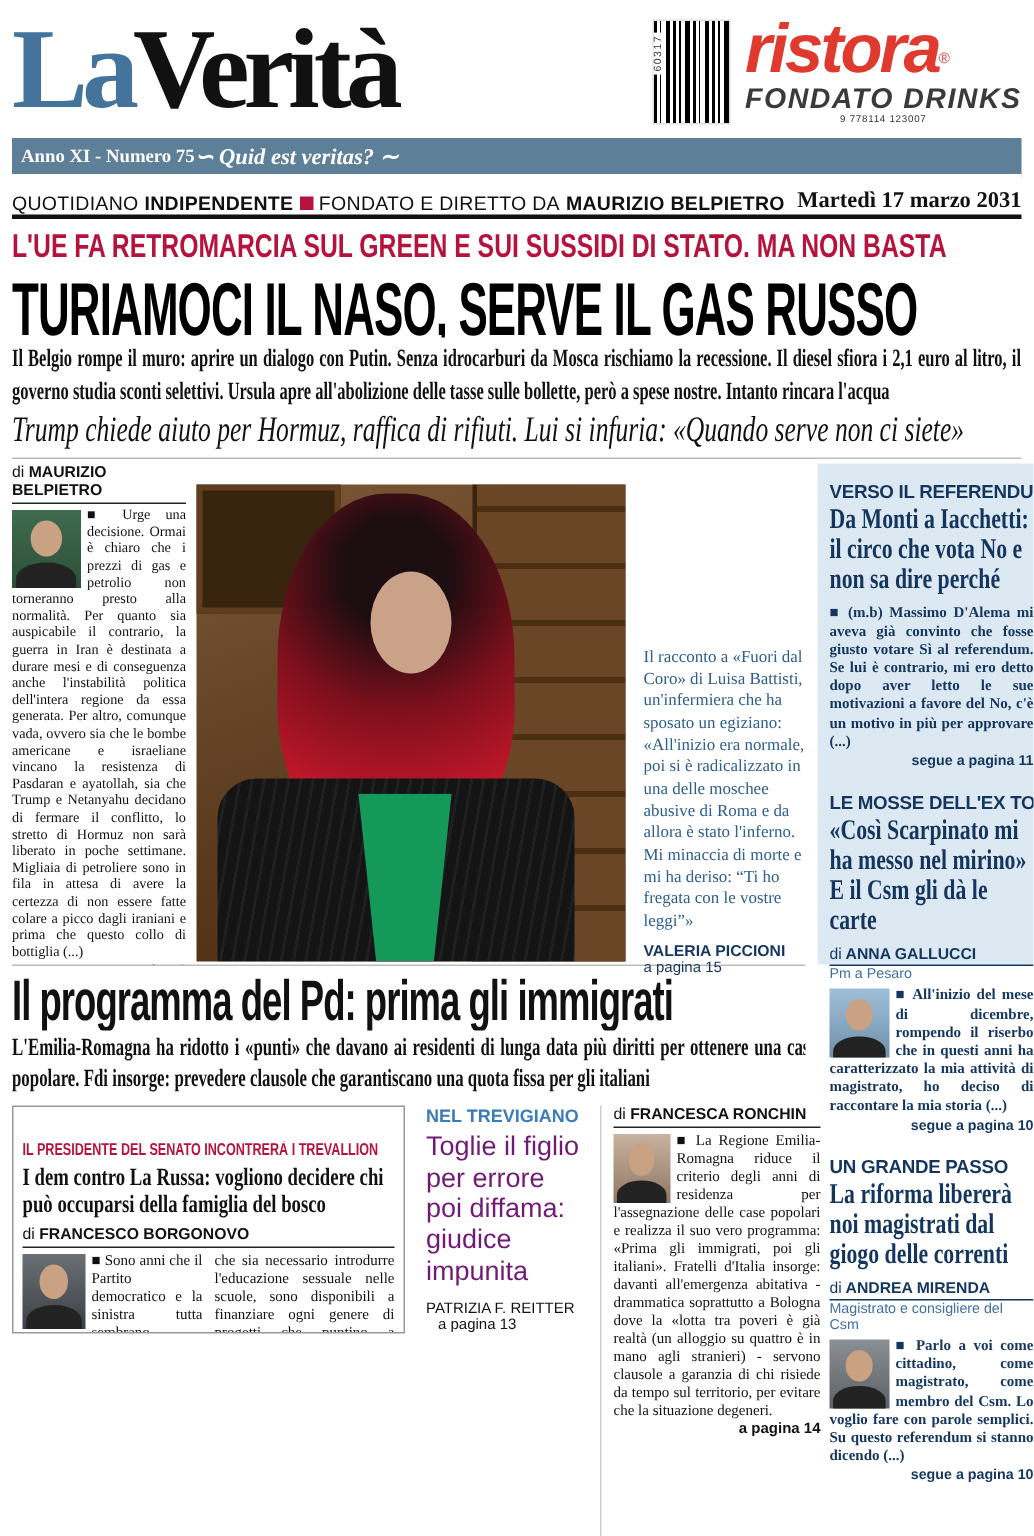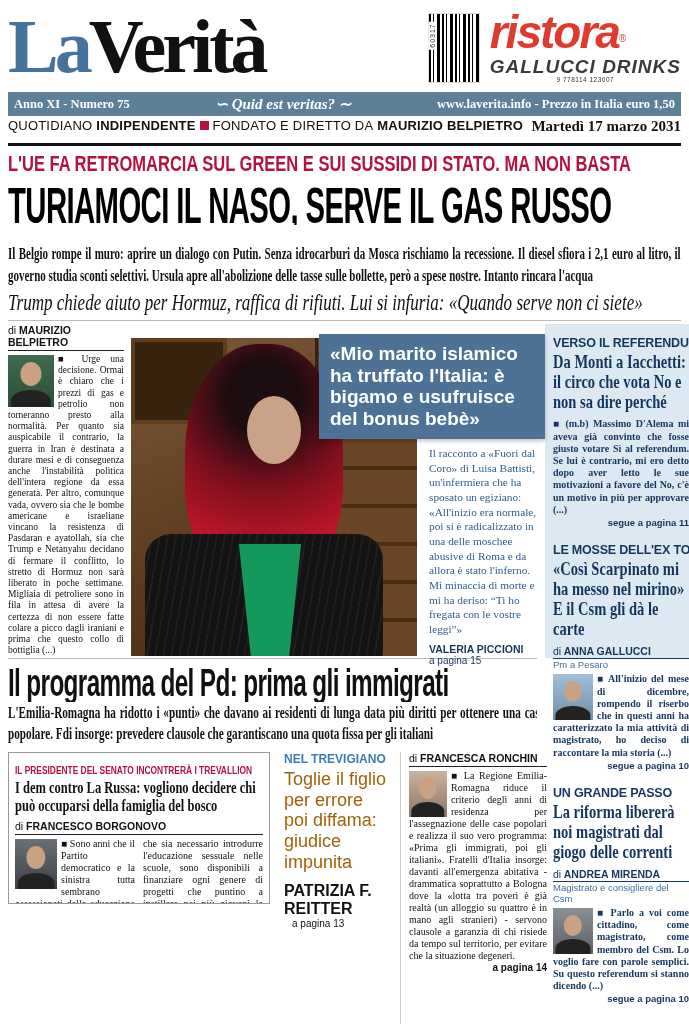--- a/index.html
+++ b/index.html
@@ -20,38 +20,38 @@
     repeating-linear-gradient(90deg,#000 0 2px,#fff 2px 4px,#000 4px 5px,#fff 5px 8px,#000 8px 11px,#fff 11px 13px);
     border:1px solid #ddd}
   .bc-side{position:absolute;left:-11px;top:18px;transform:rotate(-90deg);font-size:7px;letter-spacing:1px;color:#333;background:#fff;padding:0 2px}
   .bc-num{font-size:6.5px;color:#333;text-align:center;letter-spacing:.5px}
   .ristora{line-height:1;text-align:left}
   .ristora .brand{color:#e03a2f;font-weight:bold;font-style:italic;font-size:46px;letter-spacing:-2px}
   .ristora .reg{font-size:10px;color:#e03a2f;vertical-align:super}
   .ristora .tag{color:#3a3a3a;font-weight:bold;font-style:italic;font-size:19px;letter-spacing:1px;margin-top:2px}
 
   
-  .band{height:26px;background:var(--band);color:#fff;display:flex;align-items:center;justify-content:space-between;
+  .band{height:26px;background:var(--band);color:#fff;display:flex;align-items:center;justify-content:flex-start;
     padding:0 6px;font-family:"Liberation Serif",serif;font-size:12.5px;font-weight:bold;border-bottom:2px solid #fff}
   .band .motto{font-style:italic;font-weight:bold;font-size:15px}
-  .dateline{height:28px;display:flex;align-items:flex-start;justify-content:space-between;border-bottom:3px solid #111}
+  .dateline{height:28px;display:flex;align-items:flex-end;justify-content:space-between;border-bottom:3px solid #111}
   .dl-left{font-size:13px;letter-spacing:.2px;display:flex;align-items:center;gap:4px}
   .dl-left b{font-weight:bold}
   .sq{display:inline-block;width:9px;height:9px;background:var(--red)}
   .dl-date{font-family:"Liberation Serif",serif;font-weight:bold;font-size:15px}
 
   
   .cx{display:inline-block;white-space:nowrap;transform-origin:0 50%}
   .cxb{display:block;transform-origin:0 0}
 
   
   .lead{padding-top:5px;border-bottom:1px solid #bbb}
   .lead-kicker{height:26px;overflow:hidden;color:var(--red);font-weight:bold;font-size:22px}
   .lead-headline{height:48px;overflow:hidden;font-weight:bold;font-size:50px;letter-spacing:-1px;color:#000}
-  .lead-stand{height:45px;overflow:hidden;margin-top:18px}
+  .lead-stand{height:45px;overflow:hidden;margin-top:3px}
   .lead-stand .inner{width:1010px;transform:scaleX(.666);font-family:"Liberation Serif",serif;font-weight:bold;font-size:16.5px;line-height:1.32;text-align:justify}
   .lead-deck{height:31px;overflow:hidden;margin-top:1px}
   .lead-deck .inner{font-family:"Liberation Serif",serif;font-style:italic;font-size:24px;transform:scaleX(.71)}
 
   
   .main-row{display:flex;height:334px;margin-top:3px}
   .colA{width:121px;flex:none;padding-right:5px;overflow:hidden}
   .byline{font-size:10.5px;font-weight:bold;border-bottom:1px solid #222;padding-bottom:2px;margin-bottom:3px}
   .byline .di{font-weight:normal}
   .colA .body{font-family:"Liberation Serif",serif;font-size:9.5px;line-height:1.18;text-align:justify;hyphens:auto}
@@ -94,60 +94,59 @@
   .sb-role{font-size:9.5px;color:#3f6f9f;margin-bottom:3px}
   .hs-b{float:left;width:40px;height:46px;margin:1px 4px 1px 0;background:linear-gradient(#9fc0d8,#6f90a8)}
   .hs-c{float:left;width:40px;height:46px;margin:1px 4px 1px 0;background:linear-gradient(#8a8f94,#5d6166)}
 
   
   .pd{width:529px;border-top:1px solid #bbb;padding-top:3px}
   .pd-headline{height:40px;overflow:hidden;font-weight:bold;font-size:38px;letter-spacing:-1px}
   .pd-stand{height:44px;overflow:hidden}
   .pd-stand .inner{width:790px;transform:scaleX(.68);font-family:"Liberation Serif",serif;font-weight:bold;font-size:16.5px;line-height:1.3;text-align:justify}
   .pd-row{display:flex;margin-top:6px}
-  .pd-box{width:262px;flex:none;border:1px solid #999;padding:11px 6px;height:152px;overflow:hidden}
+  .pd-box{width:262px;flex:none;border:1px solid #999;padding:23px 6px;height:152px;overflow:hidden}
   .pd-box .kicker{height:14px;overflow:hidden;color:var(--red);font-weight:bold;font-size:11.5px}
   .pd-box .head{height:38px;overflow:hidden;margin:1px 0 3px}
   .pd-box .head .inner{width:330px;transform:scaleX(.757);font-family:"Liberation Serif",serif;font-weight:bold;font-size:16.5px;line-height:1.12}
   .pd-box .cols{column-count:2;column-gap:8px;font-family:"Liberation Serif",serif;font-size:10px;line-height:1.2;text-align:justify;hyphens:auto}
   .hs-d{float:left;width:42px;height:50px;margin:1px 4px 1px 0;background:linear-gradient(#6b7076,#3c4045)}
   .pd-mid{width:125px;flex:none;border-right:1px solid #ccc;padding:0 8px;margin-left:6px}
   .pd-mid .kicker{color:var(--midblue);font-weight:bold;font-size:12px;white-space:nowrap}
-  .pd-mid .head{font-size:18px;font-weight:400;line-height:1.15;color:#a16207;margin:3px 0 10px}
-  .pd-mid .author{font-size:16px;font-weight:bold}
+  .pd-mid .head{font-size:18px;font-weight:400;line-height:1.15;color:#701a75;margin:3px 0 10px}
+  .pd-mid .author{font-size:10px;font-weight:normal}
   .pd-mid .page{font-size:10px}
   .pd-right{width:138px;flex:none;margin-left:8px}
   .pd-right .body{font-family:"Liberation Serif",serif;font-size:10px;line-height:1.2;text-align:justify;hyphens:auto}
   .hs-e{float:left;width:38px;height:46px;margin:1px 4px 1px 0;background:linear-gradient(#c8b2a0,#907765)}
   .page-right{text-align:right;font-size:10px;font-weight:bold}
 </style>
 </head>
 <body>
 
 <div class="page">
 
   <div class="masthead">
     <div class="logo"><span class="la">La</span><span>Verità</span></div>
     <div class="mh-right">
       <div class="barcode">
         <span class="bc-side">60317</span>
       </div>
       <div>
         <div class="ristora"><span class="brand">ristora</span><span class="reg">®</span>
-          <div class="tag">GALLUCCI DRINKS</div>
+          <div class="tag">FONDATO DRINKS</div>
         </div>
         <div class="bc-num">9 778114 123007</div>
       </div>
     </div>
   </div>
 
   <div class="band">
     <span>Anno XI - Numero 75</span>
     <span class="motto">∽ Quid est veritas? ∼</span>
-    <span>www.laverita.info - Prezzo in Italia euro 1,50</span>
   </div>
 
   <div class="dateline">
     <div class="dl-left">
       <span>QUOTIDIANO</span>
       <b>INDIPENDENTE</b>
       <span class="sq"></span>
       <span>FONDATO E DIRETTO DA</span>
       <b>MAURIZIO BELPIETRO</b>
     </div>
@@ -176,21 +175,20 @@
 
     <div class="colB">
       <div class="photo-main">
         <div class="pm-paneltl"></div>
         <div class="pm-panelr"></div>
         <div class="pm-hair"></div>
         <div class="pm-face"></div>
         <div class="pm-jacket"></div>
         <div class="pm-shirt"></div>
       </div>
-      <div class="quote-box">«Mio marito islamico ha truffato l'Italia: è bigamo e usufruisce del bonus bebè»</div>
       <div class="feat-side">
         <div class="body">Il racconto a «Fuori dal Coro» di Luisa Battisti, un'infermiera che ha sposato un egiziano: «All'inizio era normale, poi si è radicalizzato in una delle moschee abusive di Roma e da allora è stato l'inferno. Mi minaccia di morte e mi ha deriso: “Ti ho fregata con le vostre leggi”»</div>
         <div class="feat-author">VALERIA PICCIONI</div>
         <div class="feat-page">a pagina 15</div>
       </div>
     </div>
 
     <div class="sidebar">
       <div class="sb-sec">
         <div class="sb-kicker">VERSO IL REFERENDUM</div>

